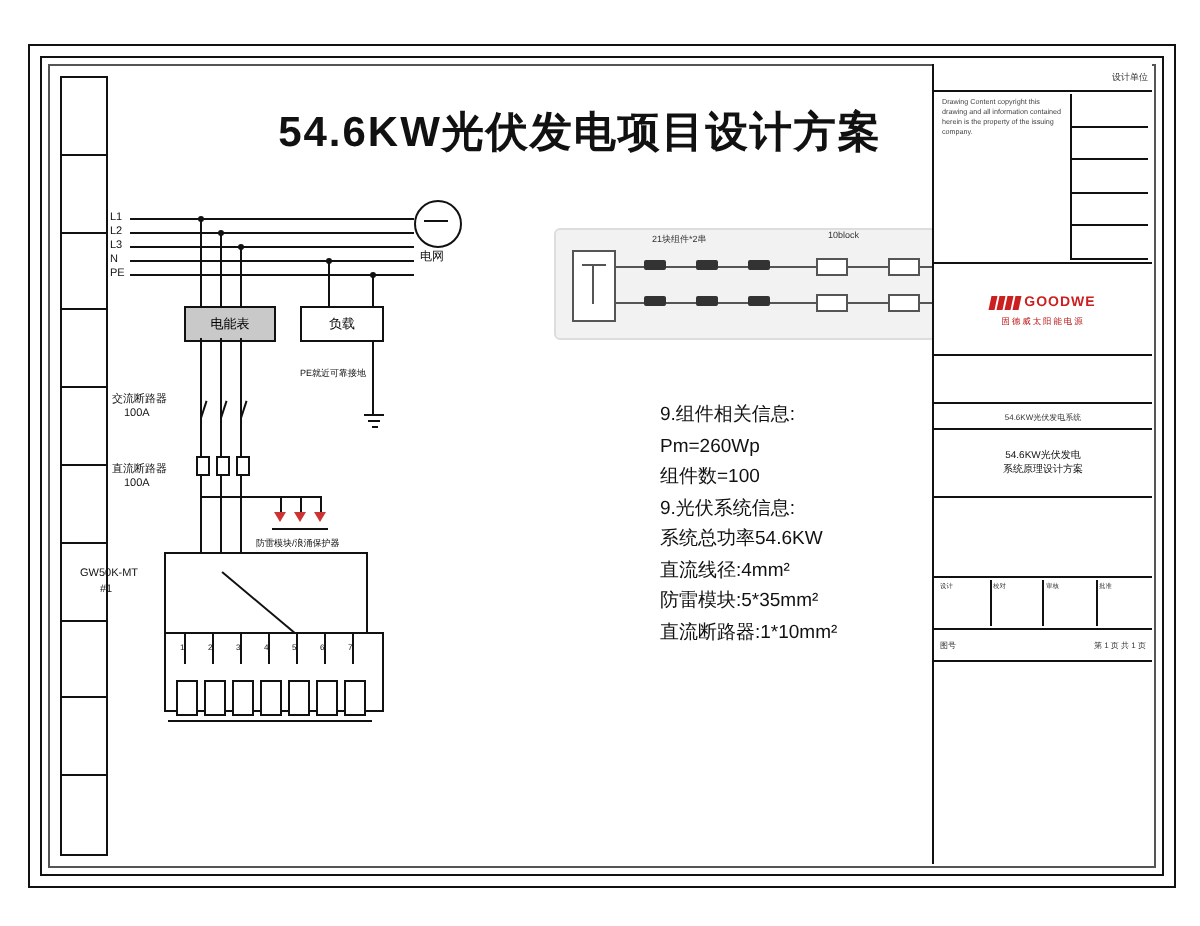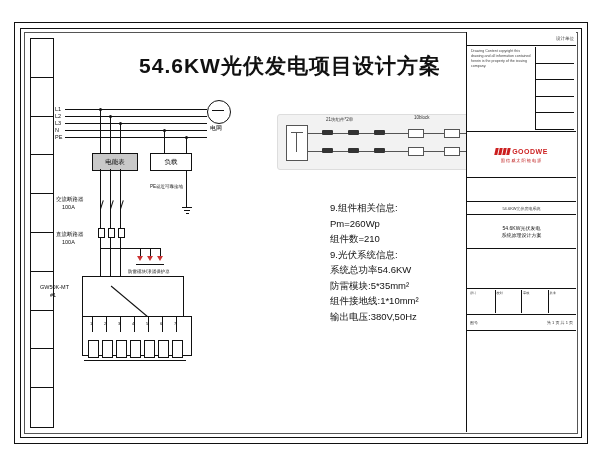--- a/index.html
+++ b/index.html
@@ -213,26 +213,26 @@
     <div class="mod" style="left:44px;top:33px;"></div>
     <div class="mod" style="left:70px;top:33px;"></div>
     <div class="mod" style="left:96px;top:33px;"></div>
     <div class="modcap" style="left:130px;top:32px;"></div>
     <div class="modcap" style="left:166px;top:32px;"></div>
   </div>
 
   <div class="specs">
     <div>9.组件相关信息:</div>
     <div>Pm=260Wp</div>
-    <div>组件数=210</div>
+    <div>组件数=100</div>
     <div>9.光伏系统信息:</div>
     <div>系统总功率54.6KW</div>
+    <div>直流线径:4mm²</div>
     <div>防雷模块:5*35mm²</div>
-    <div>组件接地线:1*10mm²</div>
-    <div>输出电压:380V,50Hz</div>
+    <div>直流断路器:1*10mm²</div>
   </div>
 
   <div class="titleblock">
     <div class="tb-row tb-head">设计单位</div>
     <div class="tb-row tb-tall">
       <div class="c1">Drawing Content copyright this drawing and all information contained herein is the property of the issuing company.</div>
       <div class="c2">
         <div></div>
         <div></div>
         <div></div>

